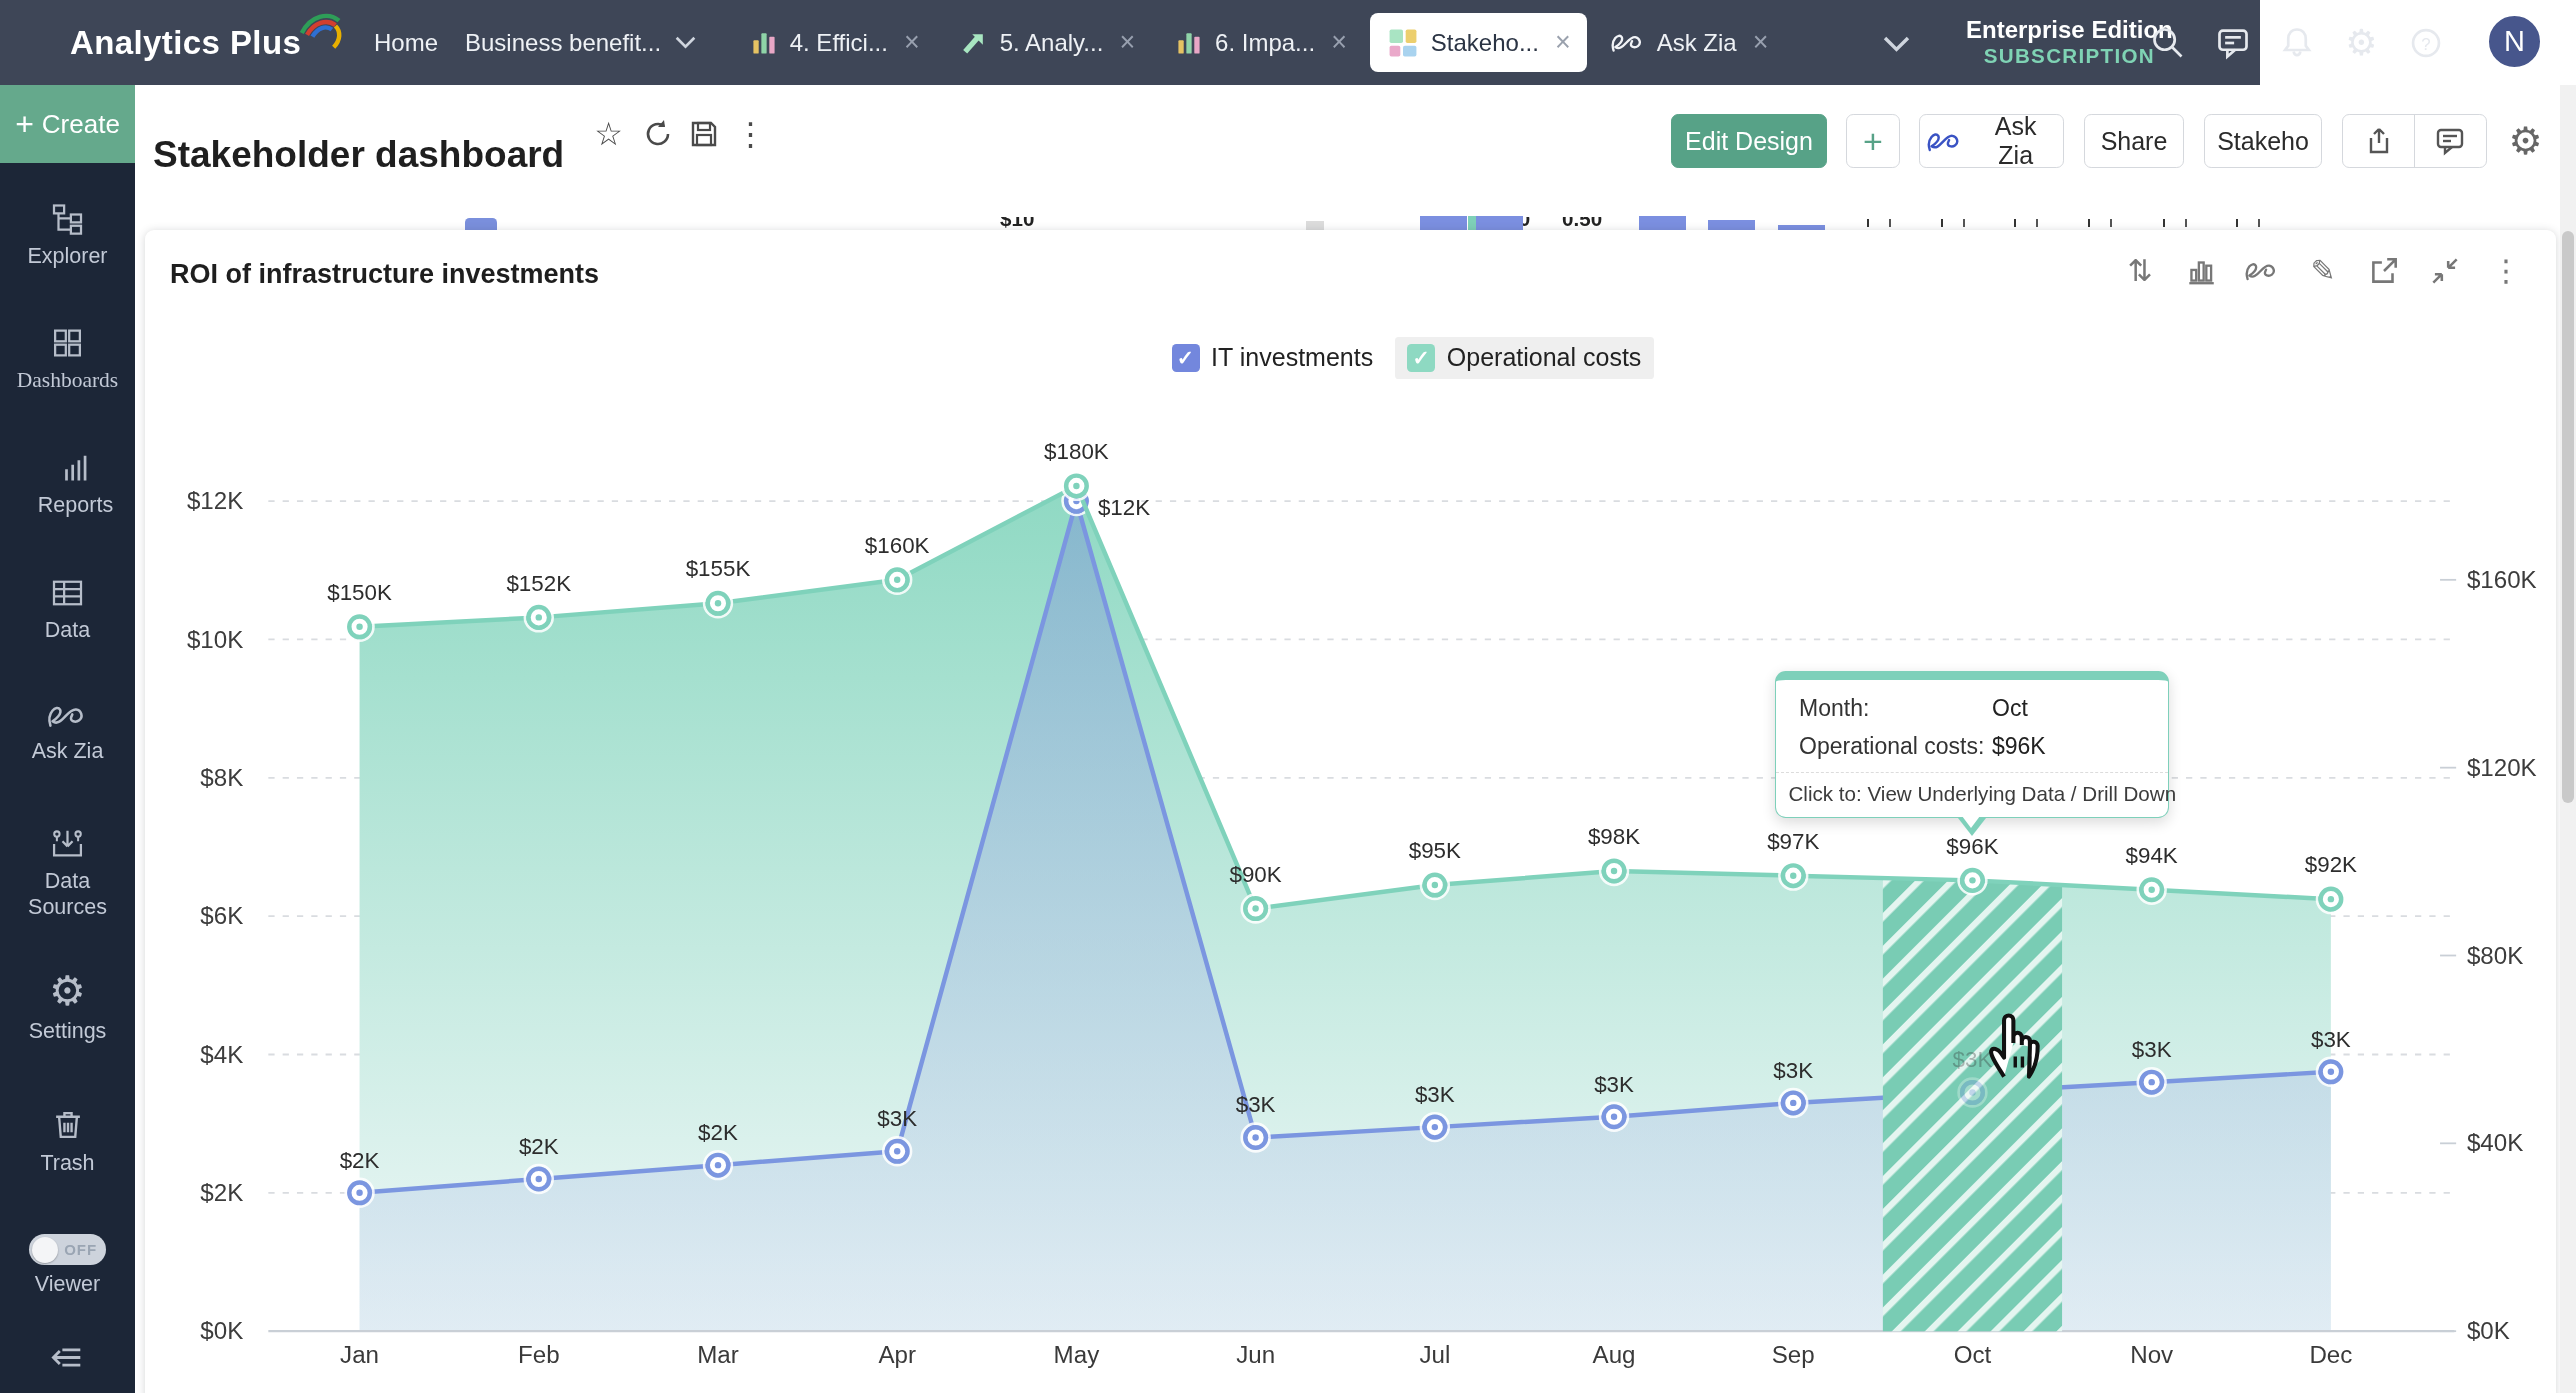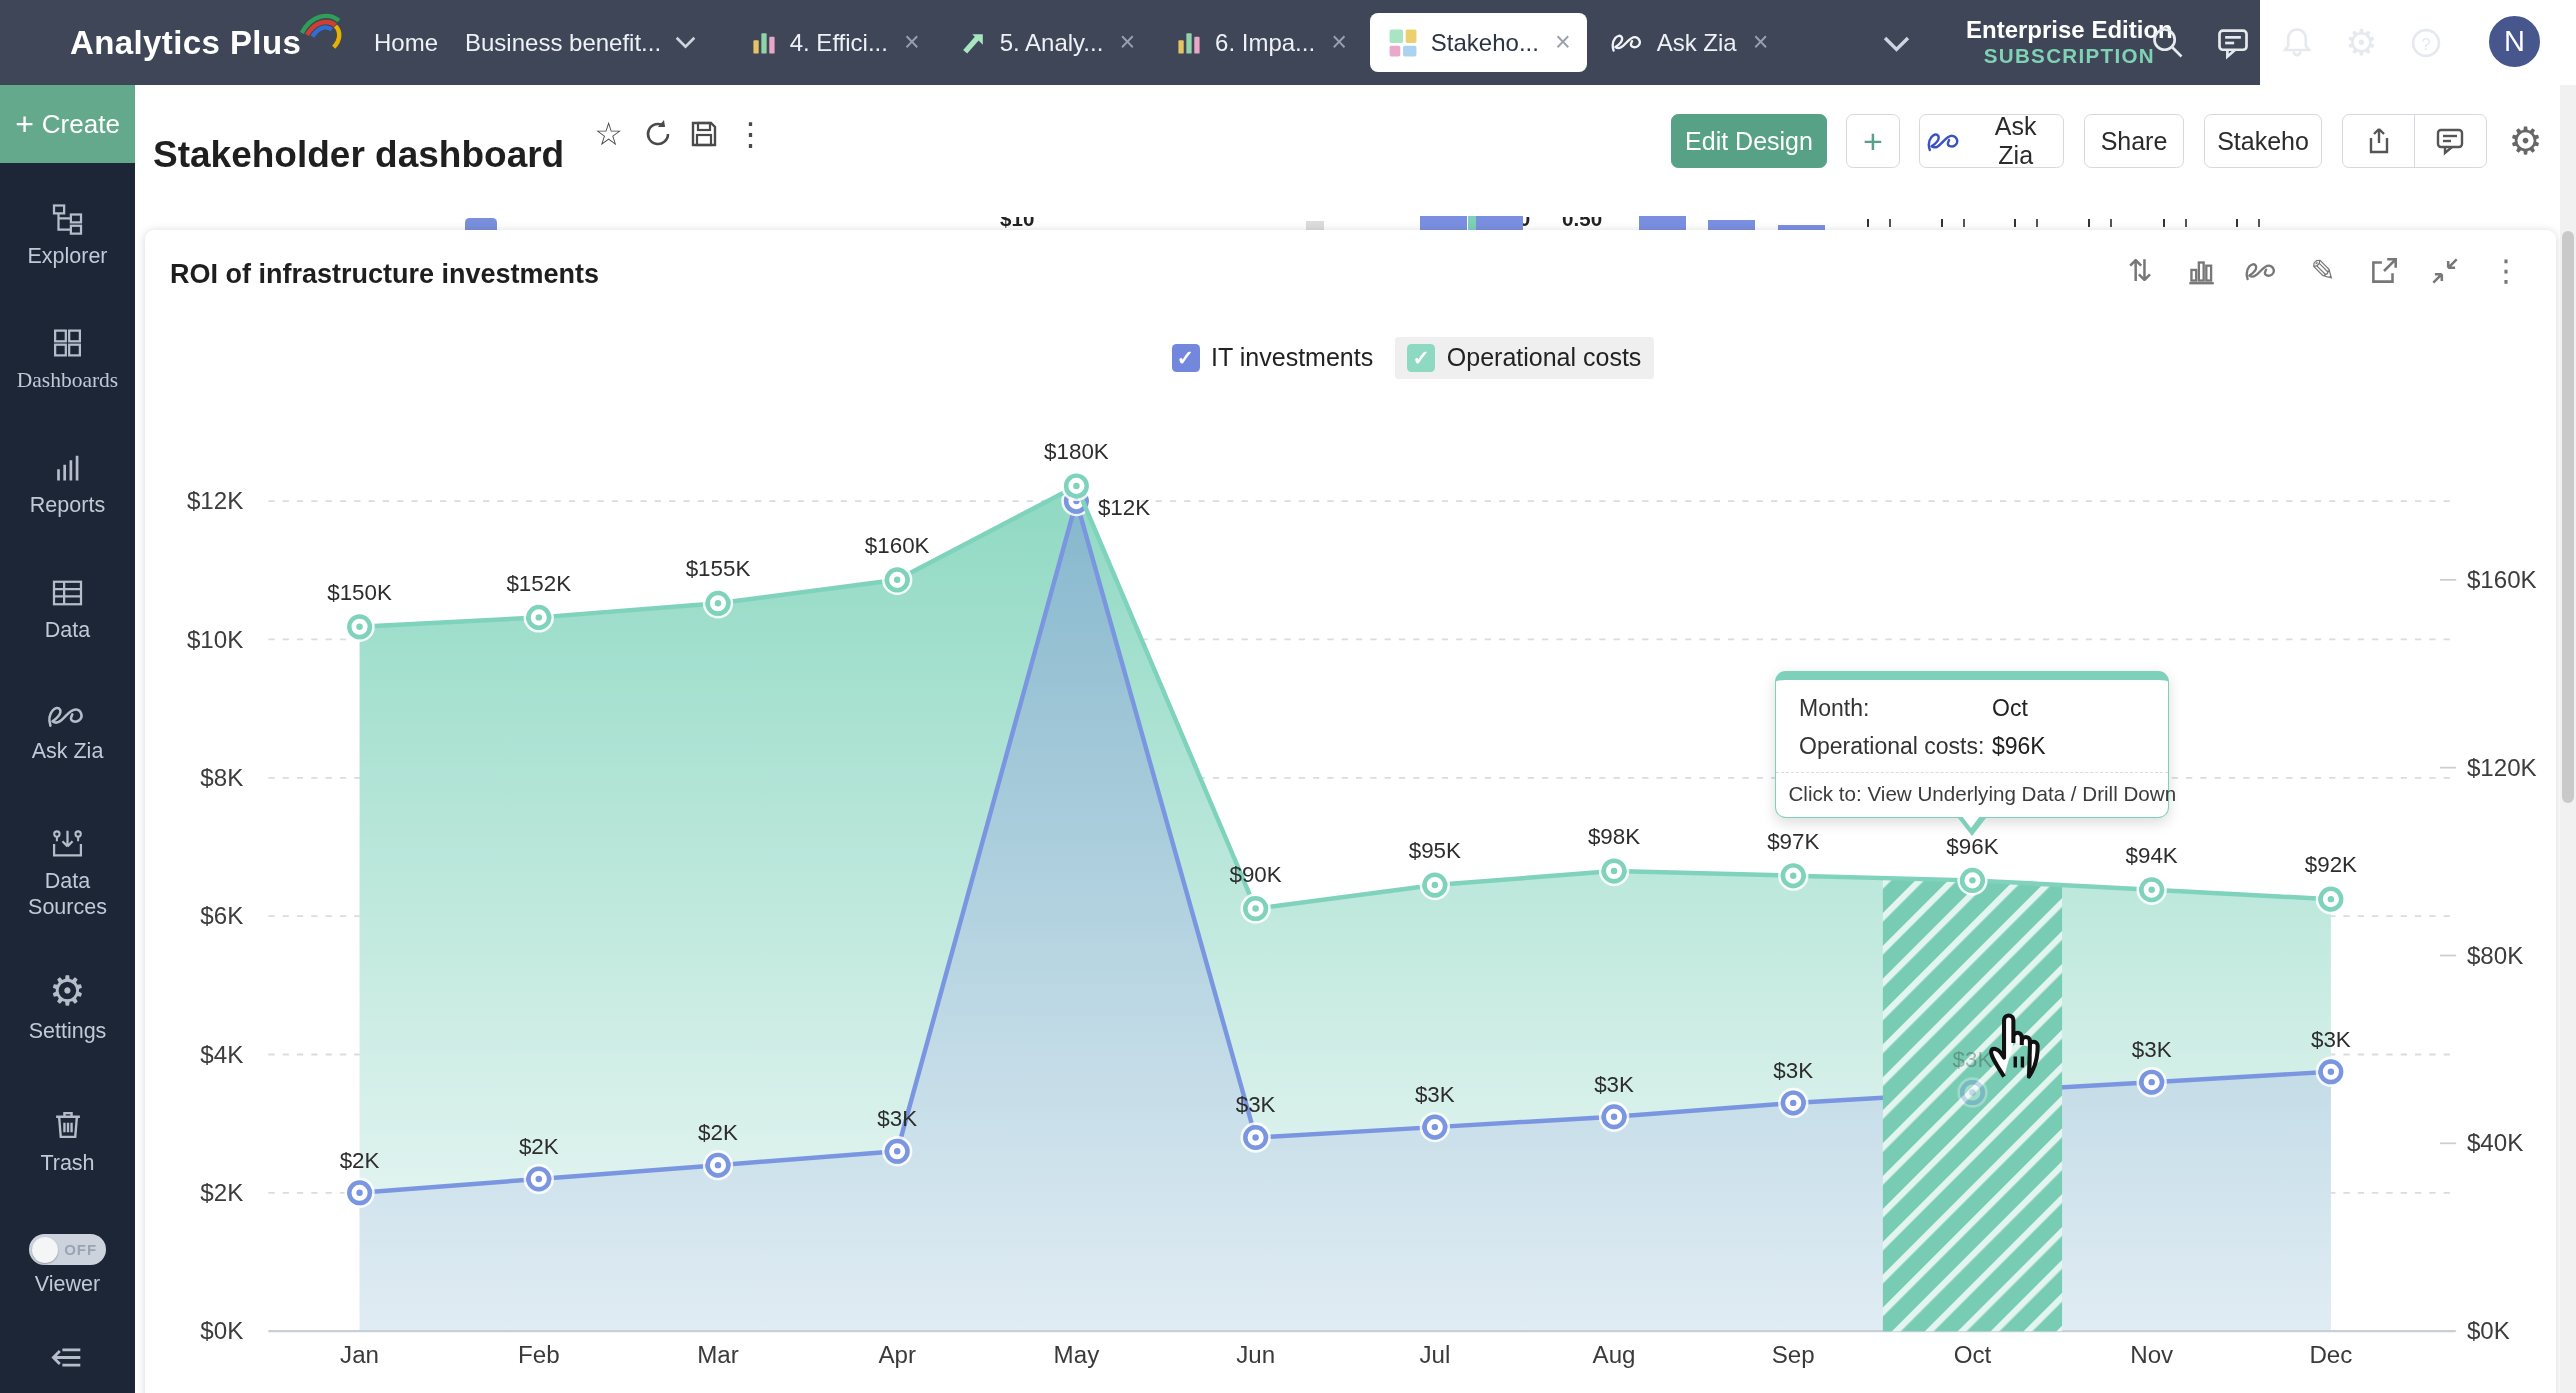--- a/index.html
+++ b/index.html
@@ -220,21 +220,21 @@
         <span>
           <svg width="39" height="36" viewBox="0 0 32 32">
             <rect x="5" y="5" width="9.5" height="9.5" fill="none" stroke="#b6bdc9" stroke-width="2"></rect>
             <rect x="17.5" y="5" width="9.5" height="9.5" fill="none" stroke="#b6bdc9" stroke-width="2"></rect>
             <rect x="5" y="17.5" width="9.5" height="9.5" fill="none" stroke="#b6bdc9" stroke-width="2"></rect>
             <rect x="17.5" y="17.5" width="9.5" height="9.5" fill="none" stroke="#b6bdc9" stroke-width="2"></rect>
           </svg>
         </span>
         <span style="max-width: 116px;">Dashboards</span>
       </div>
-      <div class="side-item" style="top: 365px;">
+      <div class="side-item" style="top: 365px; padding-left: 8px;">
         <span>
           <svg width="39" height="36" viewBox="0 0 32 32">
             <path d="M8 27 V17 M13.5 27 V13 M19 27 V9 M24.5 27 V5" fill="none" stroke="#b6bdc9" stroke-width="2.4"></path>
           </svg>
         </span>
         <span style="max-width: 116px;">Reports</span>
       </div>
       <div class="side-item" style="top: 490px;">
         <span>
           <svg width="39" height="36" viewBox="0 0 32 32">

